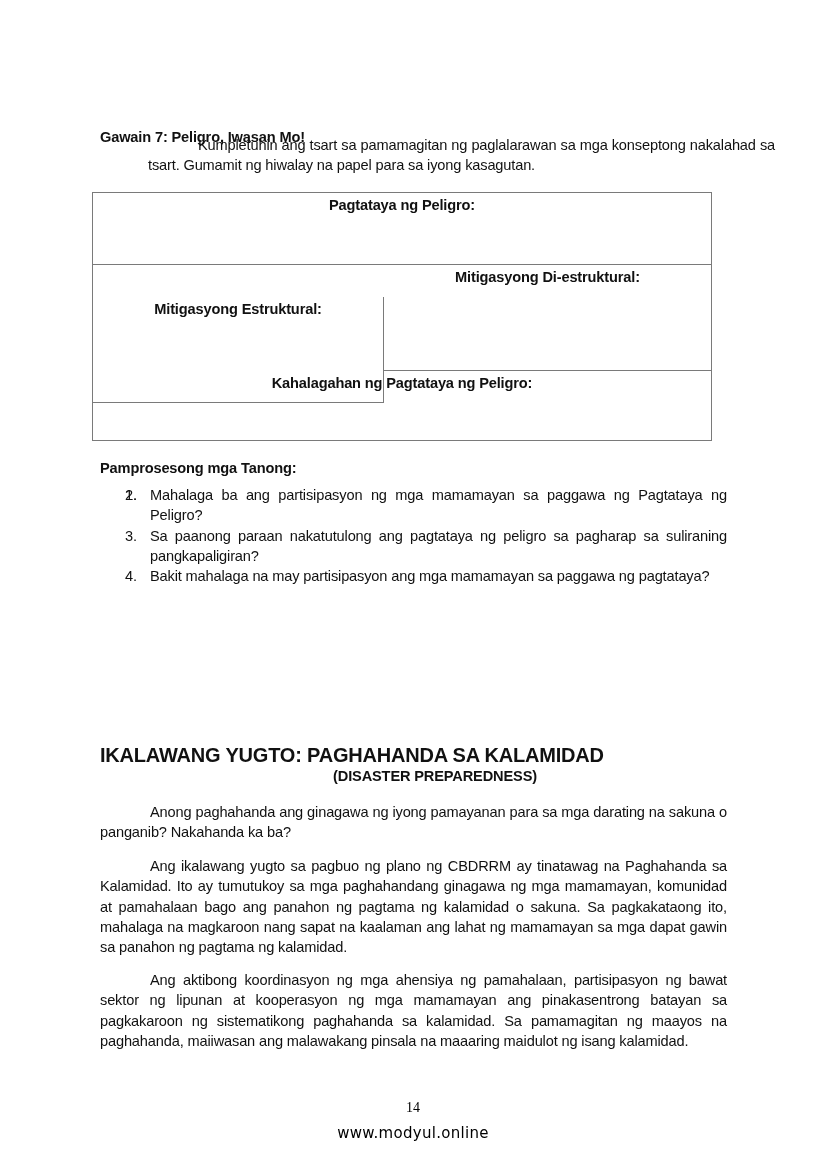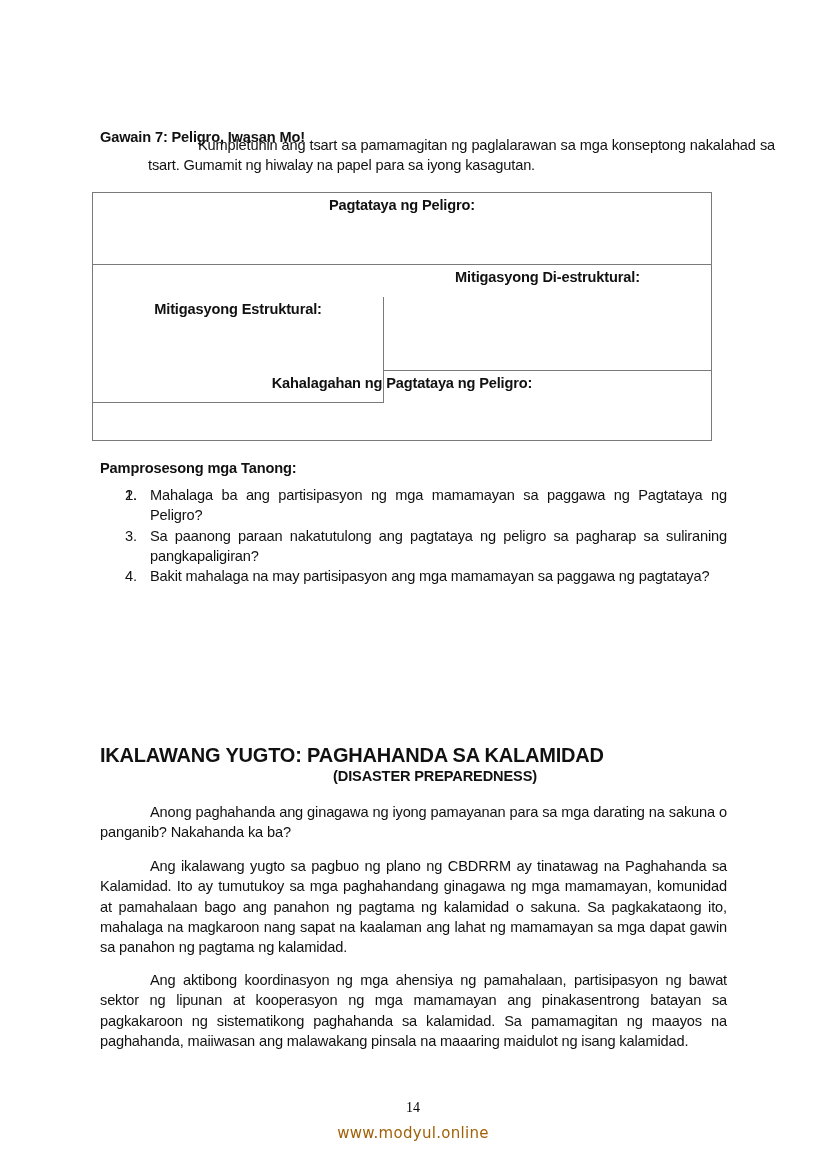--- a/index.html
+++ b/index.html
@@ -143,21 +143,21 @@
       color: #000000;
     }
     #watermark {
       position: absolute;
       left: 0;
       width: 826px;
       top: 1124px;
       text-align: center;
       font-family: "DejaVu Sans", sans-serif;
       font-size: 15px;
-      color: #a16207;
+      color: #000000;
       letter-spacing: 0.3px;
     }
   </style>
 </head>
 <body>
 
 <div class="page">
 
   <div id="activity-title" class="text bold" style="top:127px;">Gawain 7: Peligro, Iwasan Mo!</div>
 

